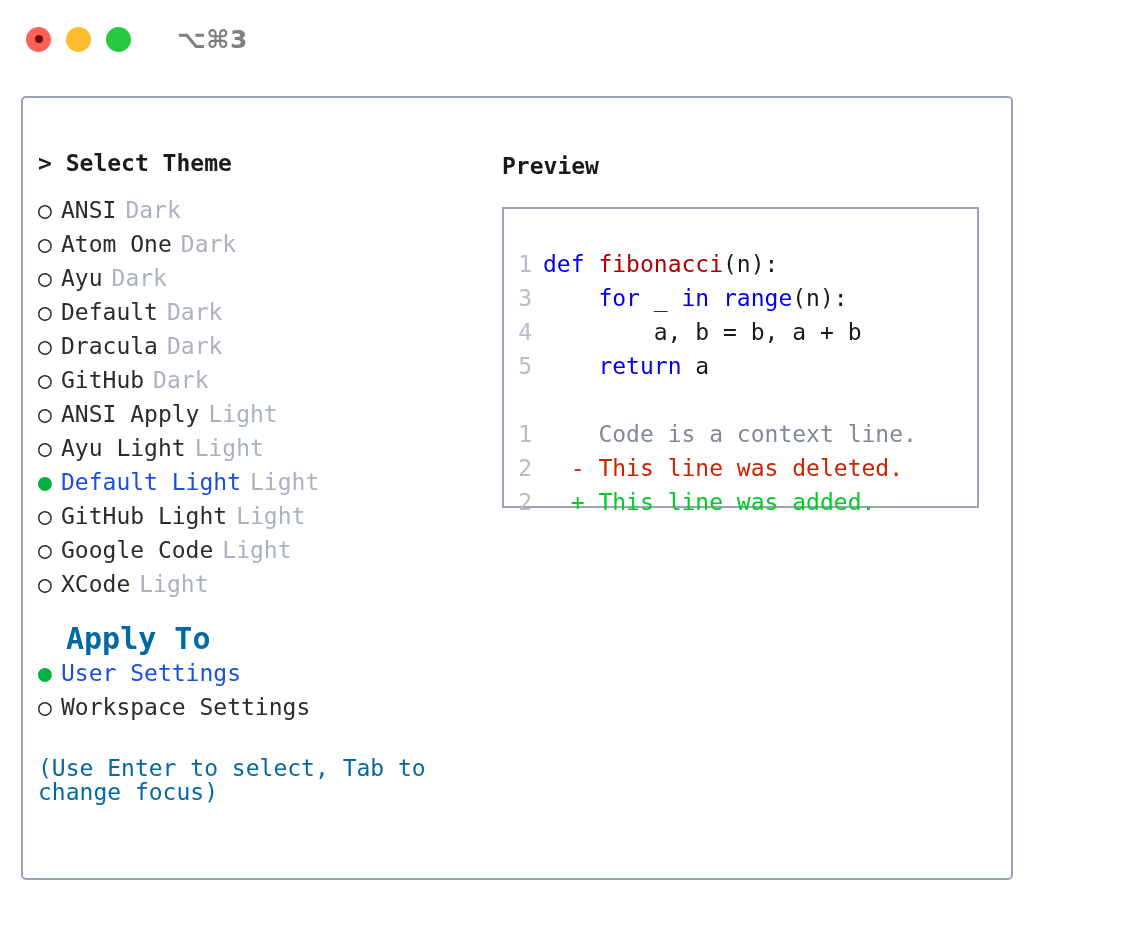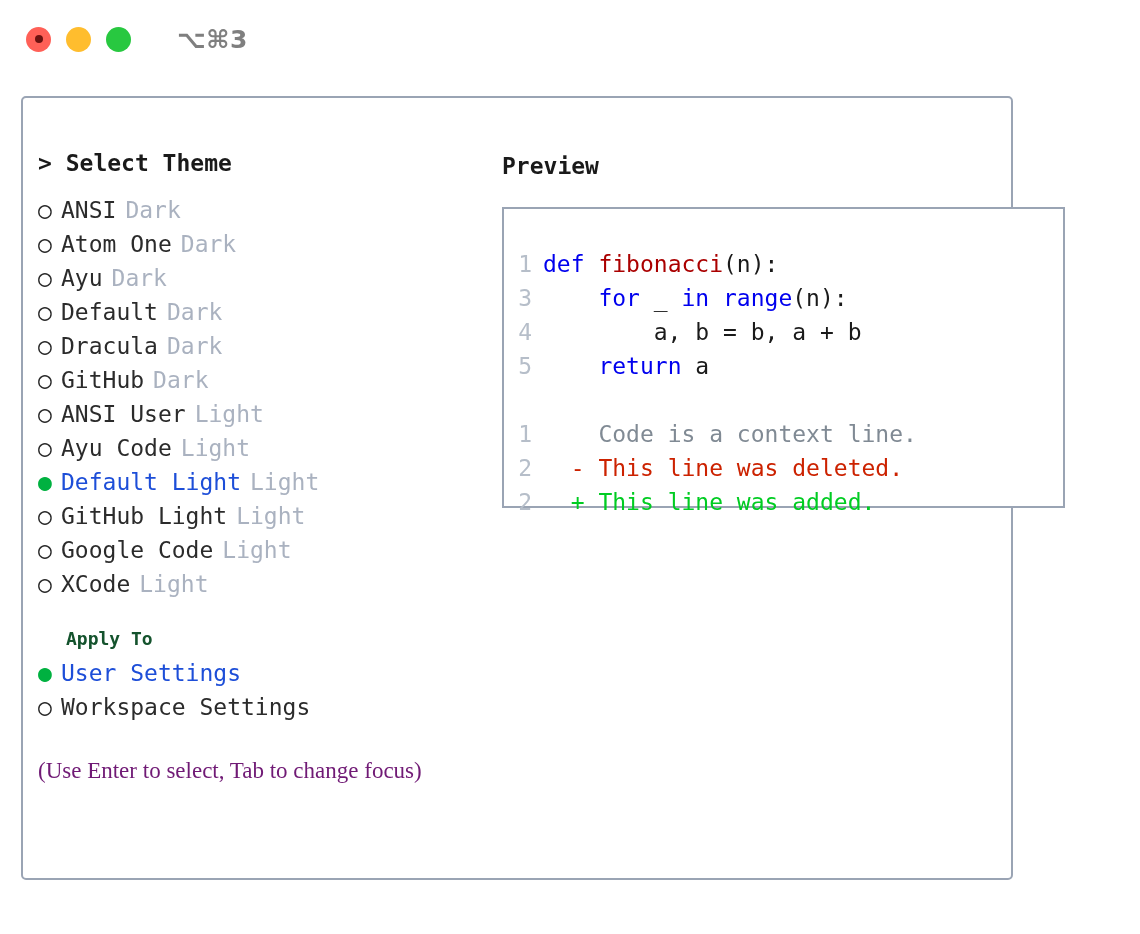--- a/index.html
+++ b/index.html
@@ -133,57 +133,56 @@
   .row-label { color: #2b2b2b; }
   .row-tag {
     color: #aab2c0;
     margin-left: 9px;
     margin-top: 13px;
   }
 
   .section-gap { height: 34px; }
 
   .apply-heading {
-    font-size: 18px;
-    font-weight: 700;
-    color: #14532d;
+    font-size: 30px;
+    font-weight: 700;
+    color: #0369a1;
     line-height: 34px;
     height: 34px;
     padding-left: 28px;
     white-space: pre;
   }
 
   .hint {
     margin-top: 32px;
     font-size: 23px;
-    line-height: 30px;
-    color: #701a75;
+    line-height: 24px;
+    color: #0369a1;
     width: 400px;
     white-space: pre-wrap;
-    font-family: Liberation Serif, serif;
   }
 
   
   .right-col {
     position: absolute;
     left: 479px;
     top: 51px;
     width: 500px;
   }
   .preview-heading {
     font-size: 23px;
     font-weight: 700;
     color: #1a1a1a;
     line-height: 34px;
     height: 34px;
     white-space: pre;
   }
   .preview-box {
     margin-top: 24px;
-    width: 563px;
+    width: 477px;
     height: 301px;
     border: 2px solid #9aa4b4;
     box-sizing: border-box;
     background: #ffffff;
     padding: 38px 0 0 14px;
   }
 
   .code-line {
     font-size: 23px;
     line-height: 34px;
@@ -227,22 +226,22 @@
 
         <div class="list-heading">&gt; Select Theme</div>
 
         <div id="theme-list">
             <div class="theme-row"><span class="bullet">○</span><span class="row-label">ANSI</span><span class="row-tag">Dark</span></div>
             <div class="theme-row"><span class="bullet">○</span><span class="row-label">Atom One</span><span class="row-tag">Dark</span></div>
             <div class="theme-row"><span class="bullet">○</span><span class="row-label">Ayu</span><span class="row-tag">Dark</span></div>
             <div class="theme-row"><span class="bullet">○</span><span class="row-label">Default</span><span class="row-tag">Dark</span></div>
             <div class="theme-row"><span class="bullet">○</span><span class="row-label">Dracula</span><span class="row-tag">Dark</span></div>
             <div class="theme-row"><span class="bullet">○</span><span class="row-label">GitHub</span><span class="row-tag">Dark</span></div>
-            <div class="theme-row"><span class="bullet">○</span><span class="row-label">ANSI User</span><span class="row-tag">Light</span></div>
-            <div class="theme-row"><span class="bullet">○</span><span class="row-label">Ayu Code</span><span class="row-tag">Light</span></div>
+            <div class="theme-row"><span class="bullet">○</span><span class="row-label">ANSI Apply</span><span class="row-tag">Light</span></div>
+            <div class="theme-row"><span class="bullet">○</span><span class="row-label">Ayu Light</span><span class="row-tag">Light</span></div>
             <div class="theme-row selected"><span class="bullet">●</span><span class="row-label">Default Light</span><span class="row-tag">Light</span></div>
             <div class="theme-row"><span class="bullet">○</span><span class="row-label">GitHub Light</span><span class="row-tag">Light</span></div>
             <div class="theme-row"><span class="bullet">○</span><span class="row-label">Google Code</span><span class="row-tag">Light</span></div>
             <div class="theme-row"><span class="bullet">○</span><span class="row-label">XCode</span><span class="row-tag">Light</span></div>
           </div>
 
         <div class="section-gap"></div>
 
         <div class="apply-heading">Apply To</div>
 

